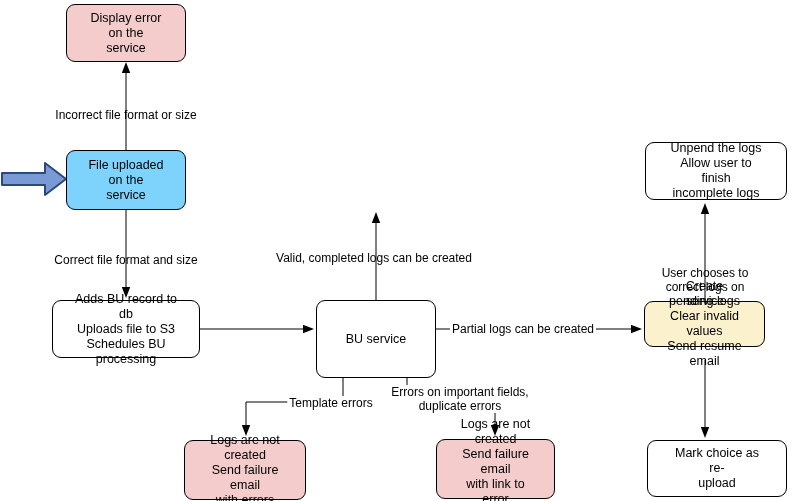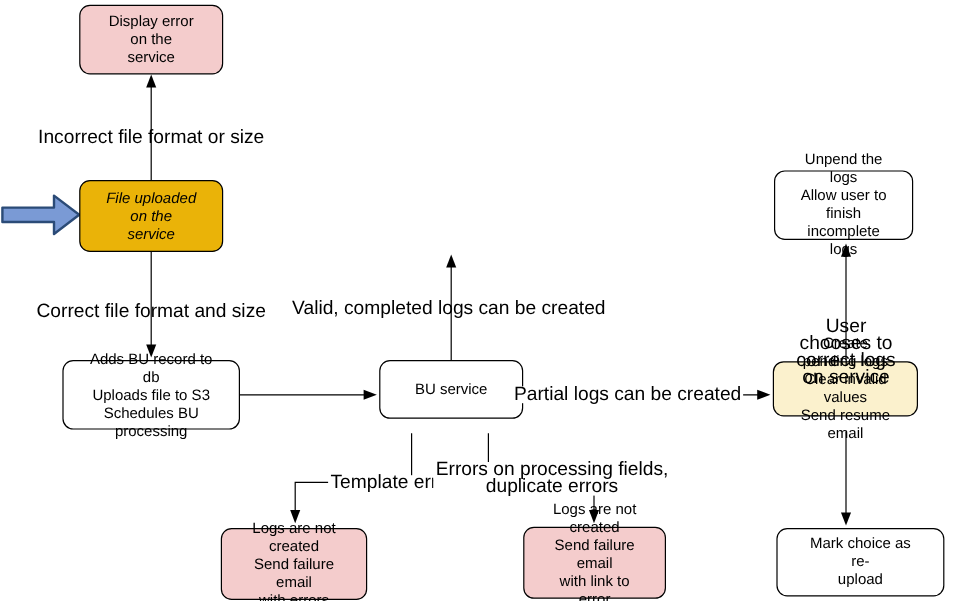--- a/index.html
+++ b/index.html
@@ -9,26 +9,26 @@
   }
   .edges{position:absolute;left:0;top:0;z-index:1;}
   .node{
     position:absolute;z-index:2;box-sizing:border-box;
     border:1px solid #000;border-radius:9px;background:#fff;
     display:flex;align-items:center;justify-content:center;
     text-align:center;font-size:12.5px;line-height:15px;
     white-space:pre-line;padding:2px 18px;
   }
   .node.pink{background:#f4cccc;}
-  .node.blue{background:#eab308;font-style:italic;}
+  .node.blue{background:#7dd3fc;}
   .node.green{background:#a2d189;}
   .node.yellow{background:#fbf1cd;}
   .elabel{
     position:absolute;z-index:3;transform:translateX(-50%);
-    font-size:16px;line-height:14px;text-align:center;white-space:pre-line;
+    font-size:12px;line-height:14px;text-align:center;white-space:pre-line;
   }
   .elabel.bg{background:#ffffff;padding:0 2px;}
   .edges line, .edges polyline{stroke:#000;stroke-width:1;fill:none;}
   .edges polygon.head{fill:#000;stroke:none;}
 </style>
 </head>
 <body>
 
 <div class="canvas">
 
@@ -86,27 +86,27 @@
 service</div>
 
   <div class="node blue" style="left:66px;top:150px;width:120px;height:60px">File uploaded on the
 service</div>
 
   <div class="node" style="left:52px;top:300px;width:148px;height:58px">Adds BU record to db
 Uploads file to S3
 Schedules BU processing</div>
 
 
-  <div class="node" style="left:316px;top:300px;width:120px;height:49px">BU service</div>
+  <div class="node" style="left:316px;top:300px;width:120px;height:78px">BU service</div>
 
   <div class="node yellow" style="left:644px;top:301px;width:121px;height:46px">Create pending logs
 Clear invalid values
 Send resume email</div>
 
-  <div class="node" style="left:645px;top:142px;width:116px;height:58px">Unpend the logs
+  <div class="node" style="left:645px;top:142px;width:142px;height:58px">Unpend the logs
 Allow user to finish
 incomplete logs</div>
 
   <div class="node" style="left:647px;top:440px;width:140px;height:57px">Mark choice as re-
 upload</div>
 
   <div class="node pink" style="left:184px;top:440px;width:122px;height:60px">Logs are not created
 Send failure email
 with errors</div>
 
@@ -118,19 +118,19 @@
   <div class="elabel" style="left:126px;top:108px">Incorrect file format or size</div>
 
   <div class="elabel" style="left:126px;top:253px">Correct file format and size</div>
 
   <div class="elabel" style="left:374px;top:251px">Valid, completed logs can be created</div>
 
   <div class="elabel bg" style="left:523px;top:322px">Partial logs can be created</div>
 
   <div class="elabel bg" style="left:331px;top:396px">Template errors</div>
 
-  <div class="elabel bg" style="left:460px;top:385px">Errors on processing fields,
+  <div class="elabel bg" style="left:460px;top:385px">Errors on important fields,
 duplicate errors</div>
 
   <div class="elabel" style="left:705px;top:266px">User chooses to correct logs on service</div>
 
 
 </div>
 
 </body></html>

